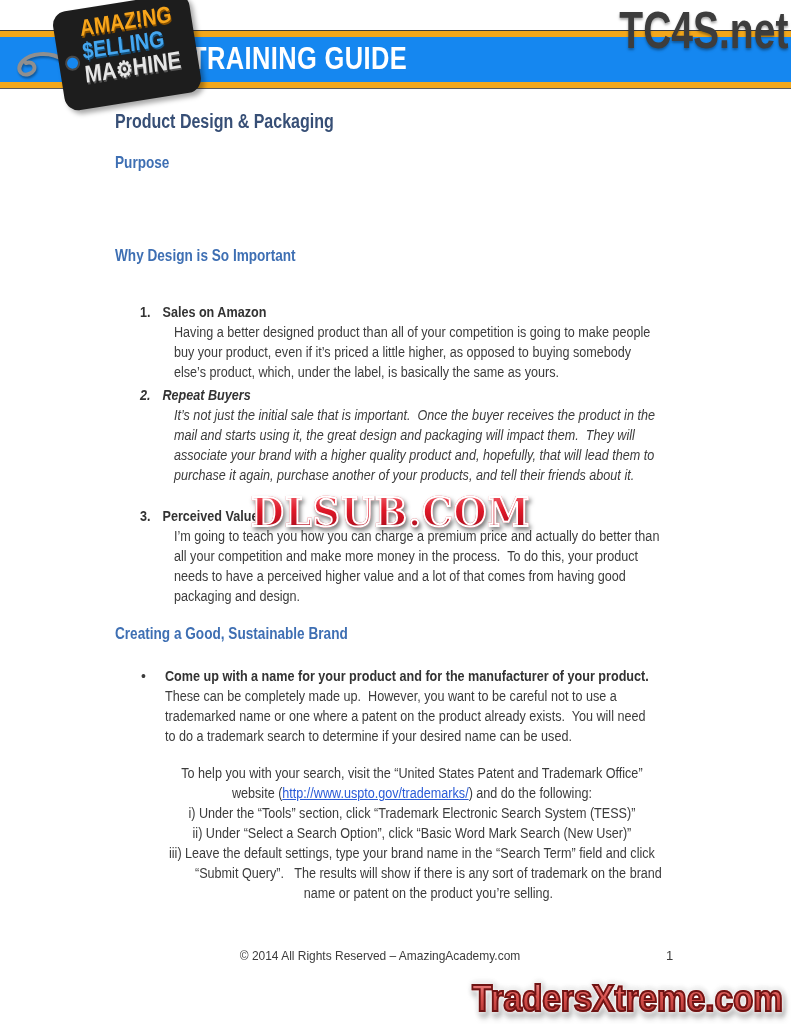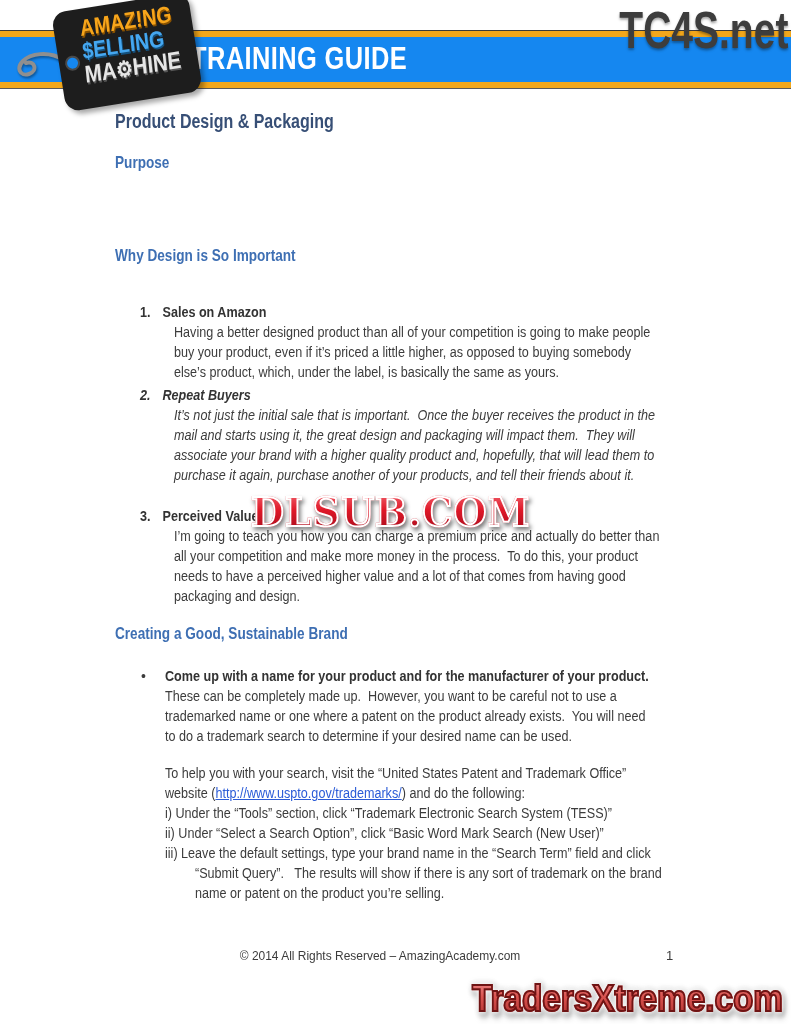--- a/index.html
+++ b/index.html
@@ -65,21 +65,21 @@
   .num-item { position:absolute; left:140px; }
   .ni-1 { top:302px; } .ni-2 { top:385px;font-style:italic; } .ni-3 { top:506px; }
   .num-head { white-space:pre; font-size:14px; line-height:20px; font-weight:bold; color:#333;
     transform:scaleX(.9); transform-origin:left top; }
   .num-head .num { display:inline-block; width:25px; }
   .num-body { margin-left:34px; }
 
   .bullet-item { position:absolute; left:165px; top:666px; width:525px; }
   .bullet-char { position:absolute; left:-24px; top:0; font-size:14px; line-height:20px; }
   .bullet-lead { font-weight:bold; color:#333; }
-  .search-block { position:absolute; left:165px; top:763px; }
+  .search-block { position:absolute; left:165px; top:763px;text-align:center; }
   .indent30 { margin-left:30px; }
   a.doclink { color:#2A5BD7; text-decoration:underline; cursor:pointer; }
 
   .footer-copy { position:absolute; left:115px; top:946px; width:530px; text-align:center;
     font-size:13px; line-height:20px; white-space:pre; color:#3C3C3C;
     transform:scaleX(.92); transform-origin:center top; }
   .page-num { position:absolute; left:666px; top:946px; font-size:13px; line-height:20px; }
 </style>
 </head>
 <body>

